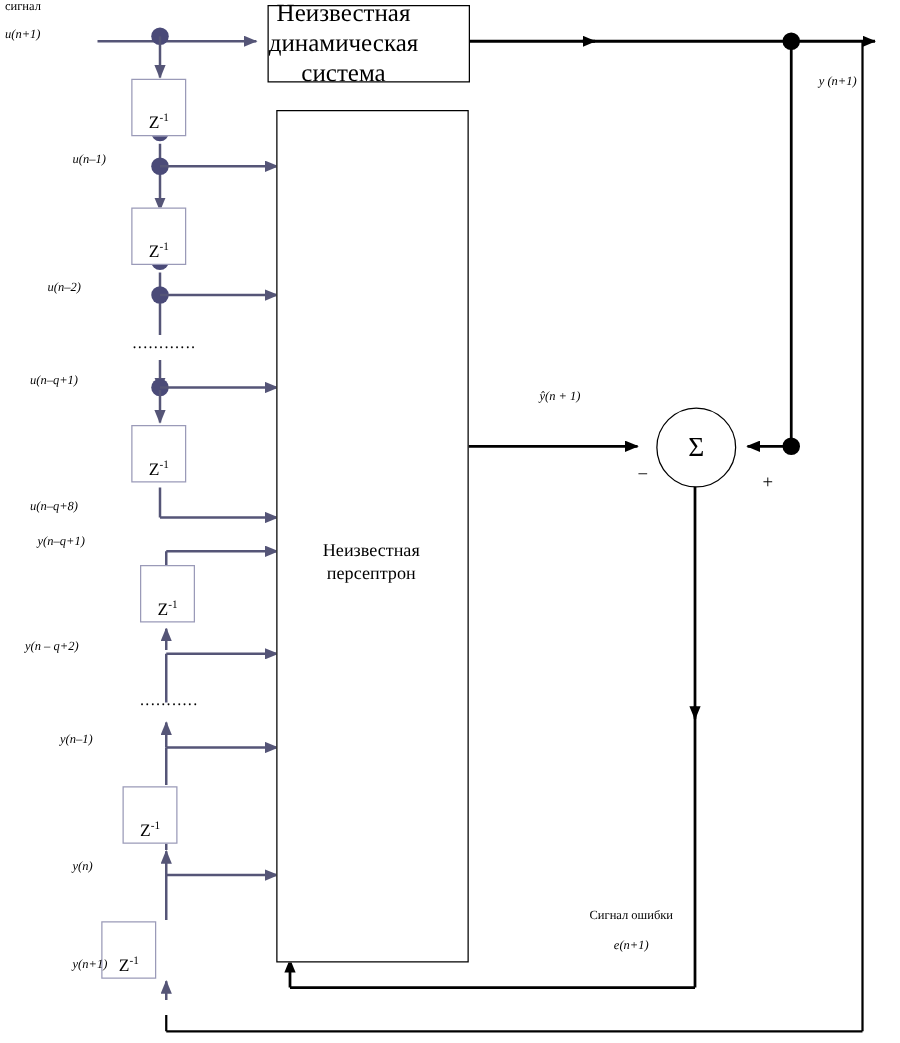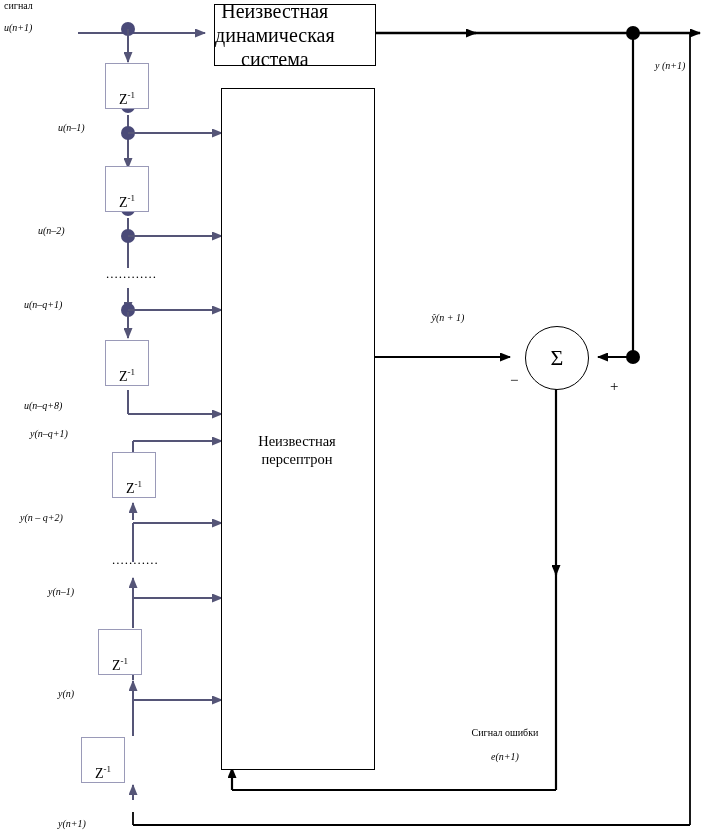--- a/index.html
+++ b/index.html
@@ -173,21 +173,21 @@
   <div class="lbl ital" style="left:38px;top:225px;text-align:center;">u(n–2)</div>
   <div class="dots" style="left:106px;top:266px;">............</div>
   <div class="lbl ital" style="left:24px;top:299px;">u(n–q+1)</div>
   <div class="lbl ital" style="left:24px;top:400px;">u(n–q+8)</div>
 
   <div class="lbl ital" style="left:30px;top:428px;">y(n–q+1)</div>
   <div class="lbl ital" style="left:20px;top:512px;">y(n – q+2)</div>
   <div class="dots" style="left:112px;top:552px;">...........</div>
   <div class="lbl ital" style="left:48px;top:586px;">y(n–1)</div>
   <div class="lbl ital" style="left:58px;top:688px;">y(n)</div>
-  <div class="lbl ital" style="left:58px;top:818px;font-family:Liberation Serif, serif;">y(n+1)</div>
+  <div class="lbl ital" style="left:58px;top:766px;font-family:Liberation Serif, serif;">y(n+1)</div>
 
   <div class="lbl ital" style="left:655px;top:60px;">y (n+1)</div>
 
   <div class="lbl ctr ital" style="left:383px;top:312px;width:130px;font-style:italic;">ŷ(n + 1)</div>
 
   <div class="sign" style="left:510px;top:372px;">−</div>
   <div class="sign" style="left:610px;top:378px;">+</div>
 
   <div class="lbl ctr" style="left:410px;top:727px;width:190px;">Сигнал ошибки</div>
   <div class="lbl ctr ital" style="left:410px;top:751px;width:190px;">e(n+1)</div>

